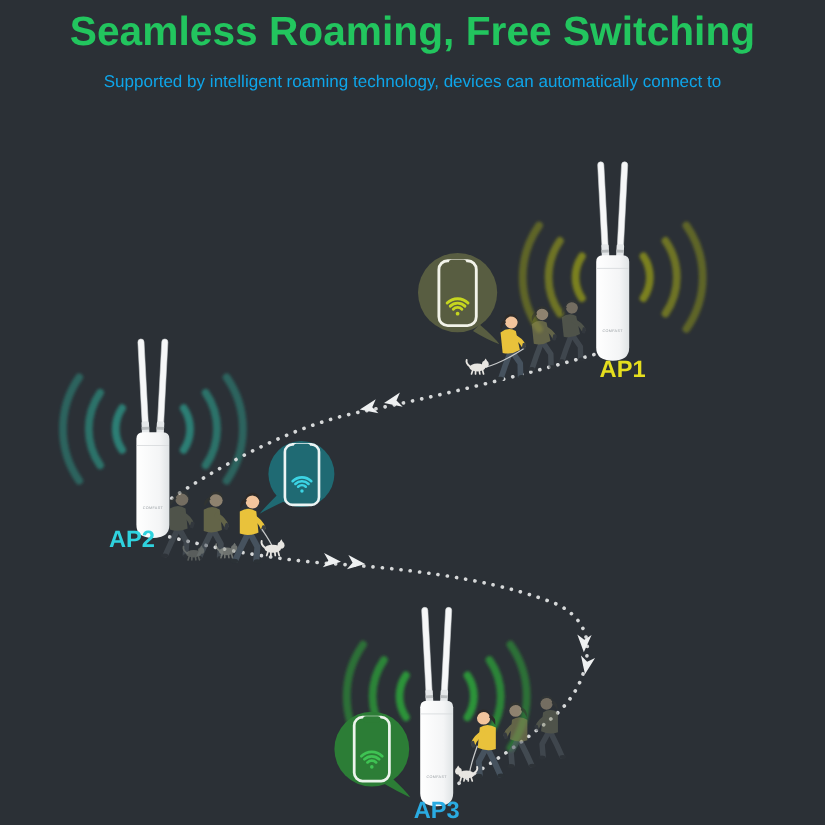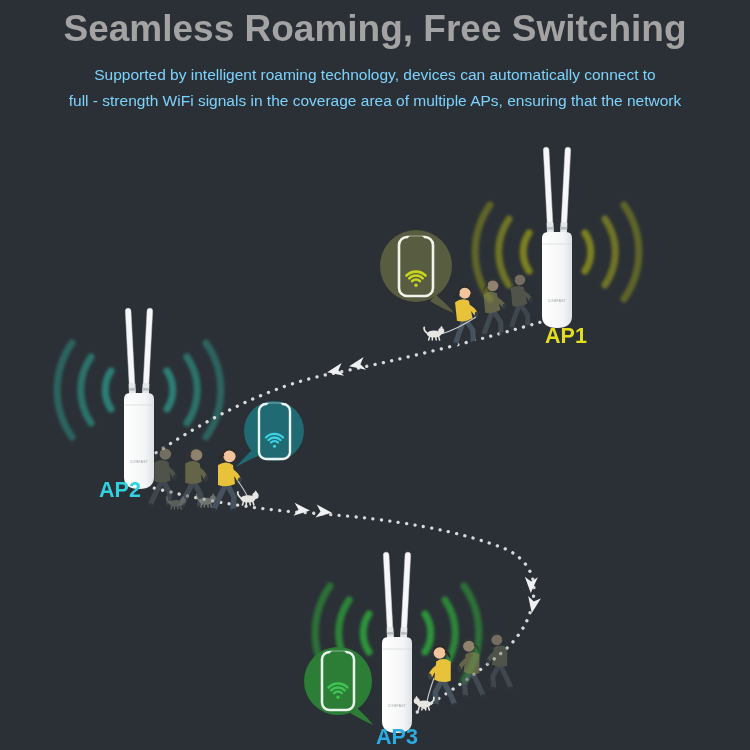--- a/index.html
+++ b/index.html
@@ -1,35 +1,34 @@
 <!DOCTYPE html>
 <html><head>
 <meta charset="utf-8">
 <style>
   html,body{margin:0;padding:0;background:#1c1f23;}
   #stage{position:relative;width:750px;height:750px;overflow:hidden;
          background:#2b3036;font-family:"Liberation Sans",sans-serif;}
   .header{position:absolute;top:0;left:0;width:750px;text-align:center;z-index:5;}
-  .title{margin-top:8px;font-size:37px;font-weight:700;color:#a3a3a3;letter-spacing:0px;}
-  .subtitle{margin-top:12px;color:#7dd3fc;font-size:15.5px;line-height:25.5px;font-weight:400;}
+  .title{margin-top:8px;font-size:37px;font-weight:700;color:#22c55e;letter-spacing:0px;}
+  .subtitle{margin-top:12px;color:#0ea5e9;font-size:15.5px;line-height:25.5px;font-weight:400;}
   .subtitle div{white-space:nowrap;}
   svg.scene{position:absolute;top:0;left:0;width:750px;height:750px;}
   .ap-label{font-size:21.5px;font-weight:700;font-family:"Liberation Sans",sans-serif;}
   .brand{font-size:3.4px;letter-spacing:.3px;font-family:"Liberation Sans",sans-serif;}
 </style>
 </head>
 <body>
 
 <div id="stage">
 
   <div class="header">
     <div class="title">Seamless Roaming, Free Switching</div>
     <div class="subtitle">
       <div>Supported by intelligent roaming technology, devices can automatically connect to</div>
-      <div>full - strength WiFi signals in the coverage area of multiple APs, ensuring that the network</div>
     </div>
   </div>
 
   <svg class="scene" viewBox="0 0 750 750">
     <defs>
       <filter id="soft" x="-40%" y="-40%" width="180%" height="180%">
         <feGaussianBlur stdDeviation="1.6"></feGaussianBlur>
       </filter>
       <linearGradient id="bodyGrad" x1="0" y1="0" x2="1" y2="0">
         <stop offset="0" stop-color="#ffffff"></stop>

